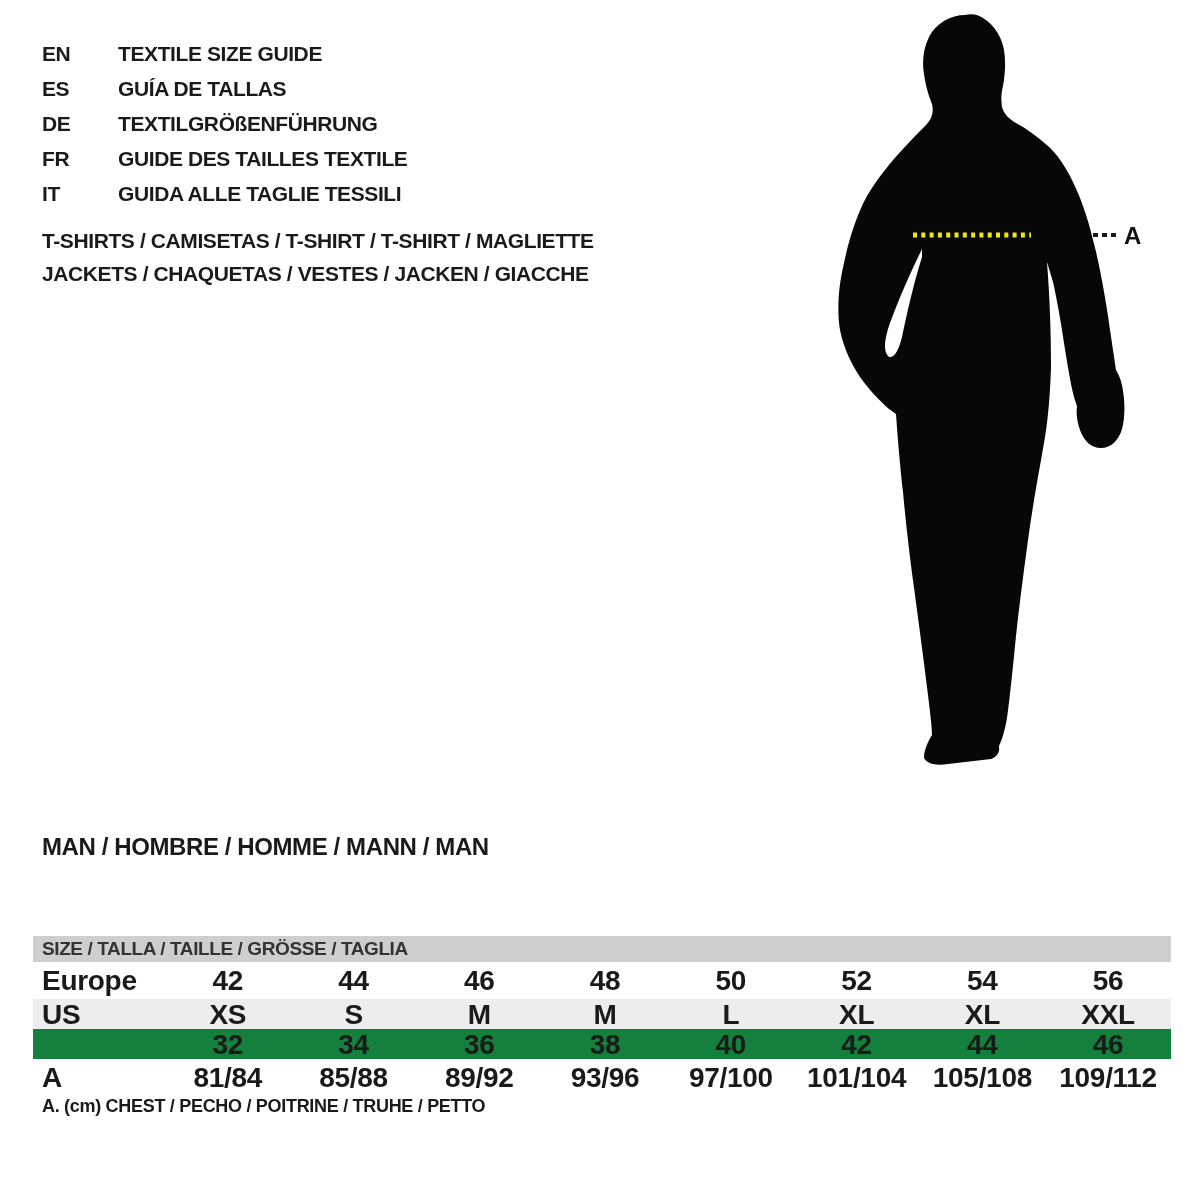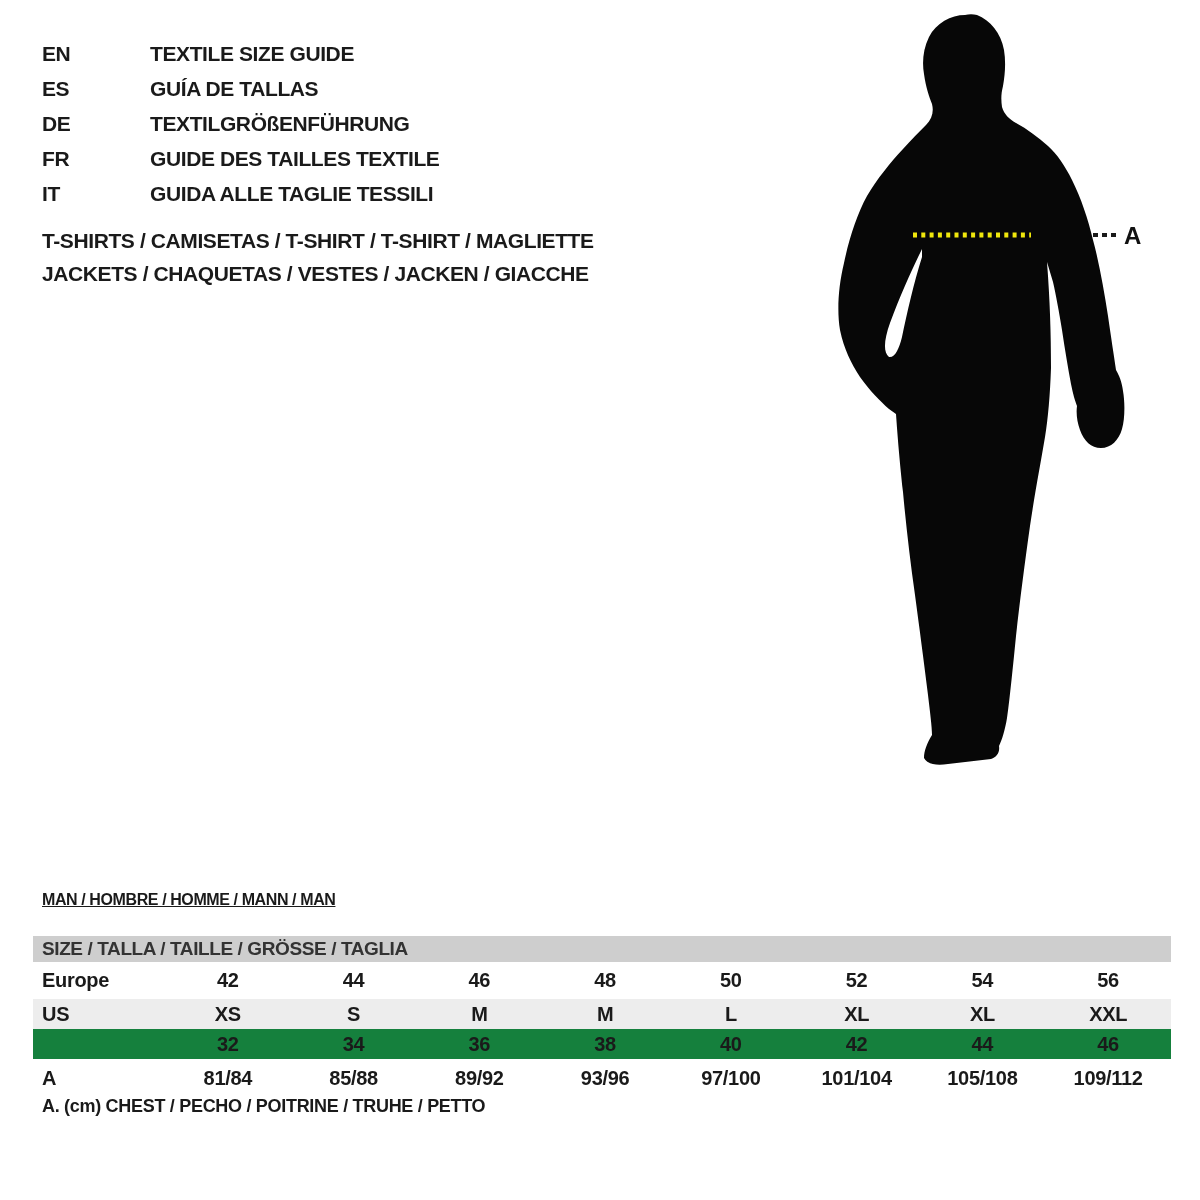--- a/index.html
+++ b/index.html
@@ -3,39 +3,39 @@
 <meta charset="utf-8">
 <style>
   html,body { margin:0; padding:0; background:#ffffff; }
   .canvas {
     position:relative; width:1200px; height:1200px; background:#ffffff;
     font-family:"Liberation Sans", sans-serif; color:#1a1a1a; overflow:hidden;
   }
 
   
   .langs { position:absolute; left:42px; top:36px; }
-  .lang-row { display:flex; height:35px; align-items:center; font-size:21px; font-weight:700; letter-spacing:-0.4px;gap:32px; }
+  .lang-row { display:flex; height:35px; align-items:center; font-size:21px; font-weight:700; letter-spacing:-0.4px; }
   .lang-row .code { width:76px; flex:0 0 76px; }
 
   
   .cats { position:absolute; left:42px; top:224px; font-size:21px; font-weight:700; letter-spacing:-0.4px; line-height:33px; white-space:nowrap; }
 
   
   .figure-wrap { position:absolute; left:820px; top:0; width:360px; height:800px; }
 
   
-  .section-title { position:absolute; left:42px; top:891px; font-size:16px; font-weight:700; letter-spacing:-0.4px; white-space:nowrap;text-decoration:underline; }
+  .section-title { position:absolute; left:42px; top:833px; font-size:24px; font-weight:700; letter-spacing:-0.4px; white-space:nowrap; }
 
   
   .size-table { position:absolute; left:33px; top:895px; width:1138px; }
   .thead {
     height:26px; display:flex; align-items:center; padding-left:9px; box-sizing:border-box;
     font-size:19px; font-weight:700; letter-spacing:-0.4px; color:#333333;margin-top:41px;
   }
-  .trow { display:grid; grid-template-columns:132px repeat(8, 1fr); align-items:center; font-size:20px; font-weight:700; letter-spacing:-0.3px; }
+  .trow { display:grid; grid-template-columns:132px repeat(8, 1fr); align-items:center; font-size:28px; font-weight:700; letter-spacing:-0.3px; }
   .trow .cell { text-align:center; }
   .trow .label { text-align:left; padding-left:9px; }
   .r-europe { height:37px; }
   .r-us     { height:30px; }
   .r-num    { height:30px; }
   .r-a      { height:38px; }
 
   
   .footnote { position:absolute; left:42px; top:1096px; font-size:18px; font-weight:700; letter-spacing:-0.3px; white-space:nowrap; }
 </style>

